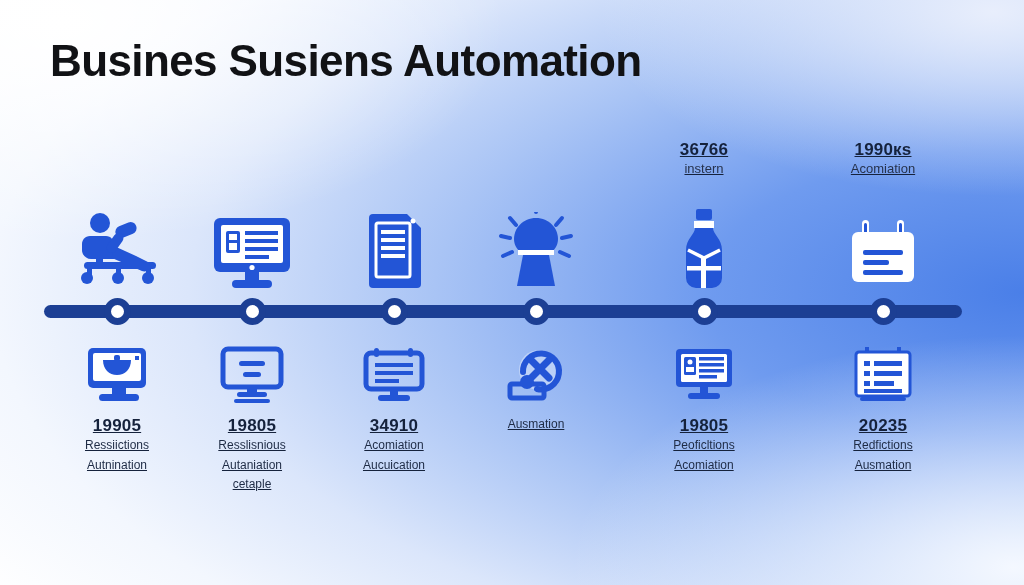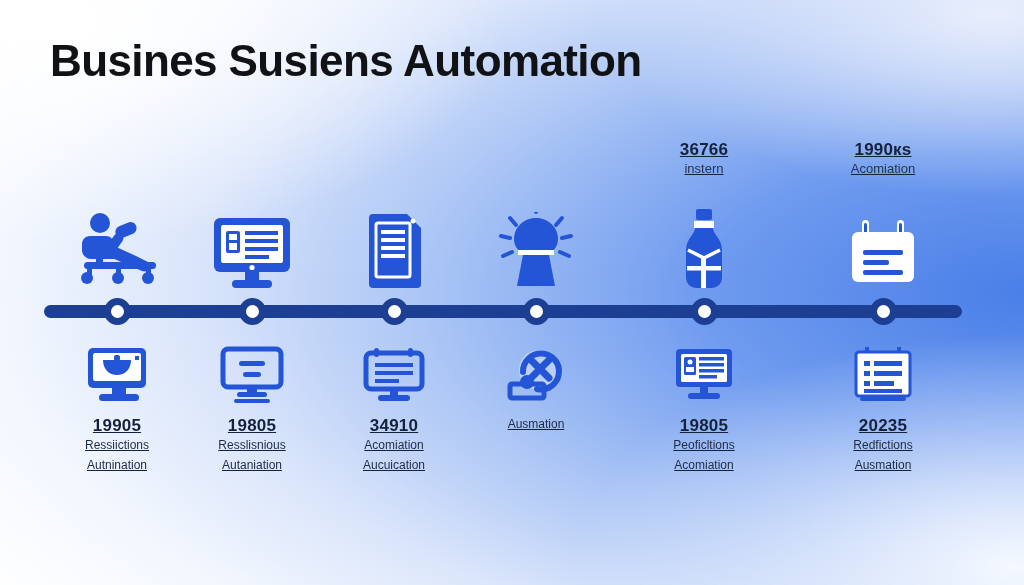--- a/index.html
+++ b/index.html
@@ -149,20 +149,21 @@
           <rect x="24" y="26" width="18" height="5" rx="2.5" fill="#2355d6"></rect>
           <rect x="28" y="41" width="10" height="6" fill="#2355d6"></rect>
           <rect x="18" y="46" width="30" height="5" rx="2.5" fill="#2355d6"></rect>
           <rect x="15" y="53" width="36" height="4" rx="2" fill="#2355d6"></rect>
         </svg>
       </div>
       <div class="bot-label">
         <div class="bl-num">19805</div>
         <div class="bl-txt">Resslisnious</div>
         <div class="bl-txt">Autaniation</div>
+        <div class="bl-txt">cetaple</div>
       </div>
     </div>
   </div>
 
   <div class="col" style="left:394px">
     <div class="top-slot">
       <div class="top-label">
         <div class="tl-num"></div>
         <div class="tl-txt"></div>
       </div>

